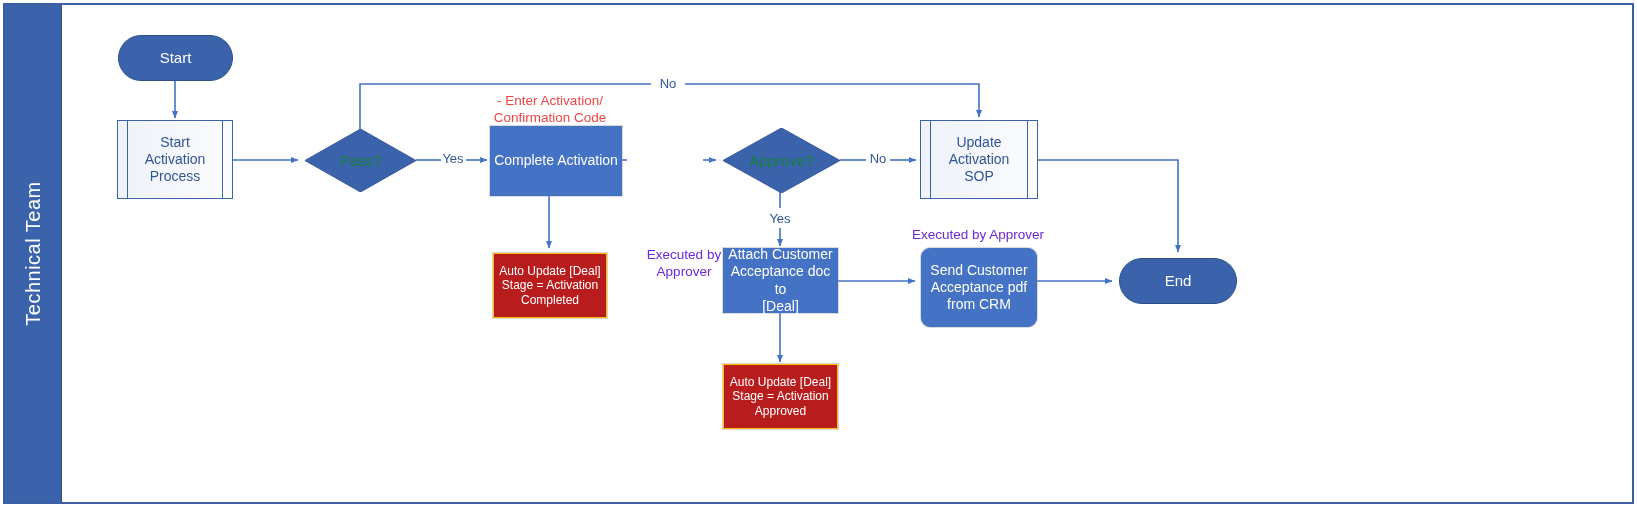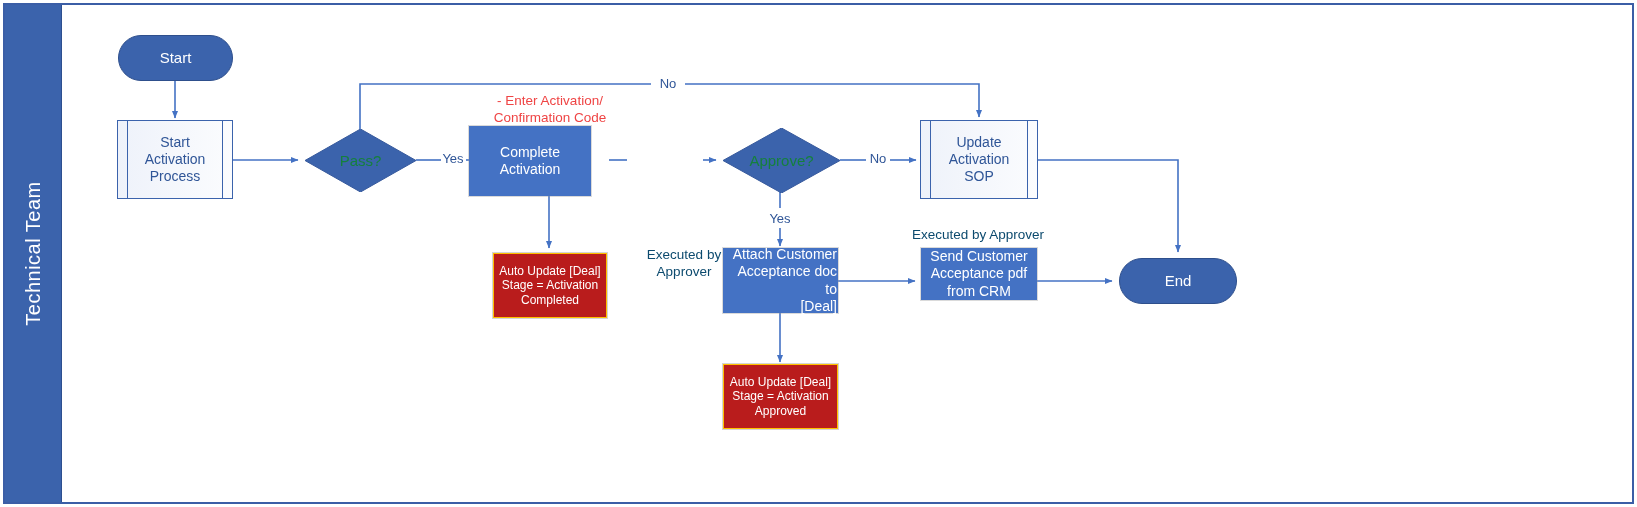--- a/index.html
+++ b/index.html
@@ -148,21 +148,21 @@
   .note-label {
     position: absolute;
     color: #ef4444;
     font-size: 13.5px;
     text-align: center;
     line-height: 1.25;
     white-space: pre-line;
   }
   .actor-label {
     position: absolute;
-    color: #0c4a6e;
+    color: #6d28d9;
     font-size: 13.5px;
     text-align: center;
     line-height: 1.25;
     white-space: pre-line;
   }
 </style>
 </head>
 <body>
 
 <div id="page">
@@ -230,21 +230,21 @@
     <span class="dia-text">Pass?</span>
   </div>
 
   <div class="edge-label" style="left:436px; top:151px; width:34px;">Yes</div>
 
   <div class="edge-label" style="left:651px; top:76px; width:34px; background:#ffffff;">No</div>
 
   <div class="note-label" style="left:474px; top:93px; width:152px;">- Enter Activation/
 Confirmation Code</div>
 
-  <div class="node process" style="left:469px; top:126px; width:122px; height:70px;">
+  <div class="node process" style="left:490px; top:126px; width:132px; height:70px;">
     <span style="white-space:pre-line;">Complete Activation</span>
   </div>
 
   <div class="node autobox" style="left:493px; top:253px; width:114px; height:65px;">
     <span style="white-space:pre-line;">Auto Update [Deal]
 Stage = Activation
 Completed</span>
   </div>
 
 
@@ -263,34 +263,34 @@
     <span class="bar-l"></span>
     <span class="bar-r"></span>
     <span class="predef-text" style="white-space:pre-line;">Update
 Activation SOP</span>
   </div>
 
   <div class="actor-label" style="left:645px; top:247px; width:78px;">Executed by
 Approver</div>
 
   <div class="node process" style="left:723px; top:248px; width:115px; height:65px;">
-    <span style="white-space:pre-line;text-align:right;">Attach Customer
+    <span style="white-space:pre-line;">Attach Customer
 Acceptance doc to
 [Deal]</span>
   </div>
 
   <div class="node autobox" style="left:723px; top:364px; width:115px; height:65px;">
     <span style="white-space:pre-line;">Auto Update [Deal]
 Stage = Activation
 Approved</span>
   </div>
 
   <div class="actor-label" style="left:900px; top:227px; width:156px;">Executed by Approver</div>
 
-  <div class="node process" style="left:921px; top:248px; width:116px; height:52px;">
+  <div class="node process" style="left:921px; top:248px; width:116px; height:79px;border-radius:9px;">
     <span style="white-space:pre-line;">Send Customer
 Acceptance pdf
 from CRM</span>
   </div>
 
   <div class="node terminator" style="left:1119px; top:258px; width:118px; height:46px;">
     <span>End</span>
   </div>
 
 </div>

